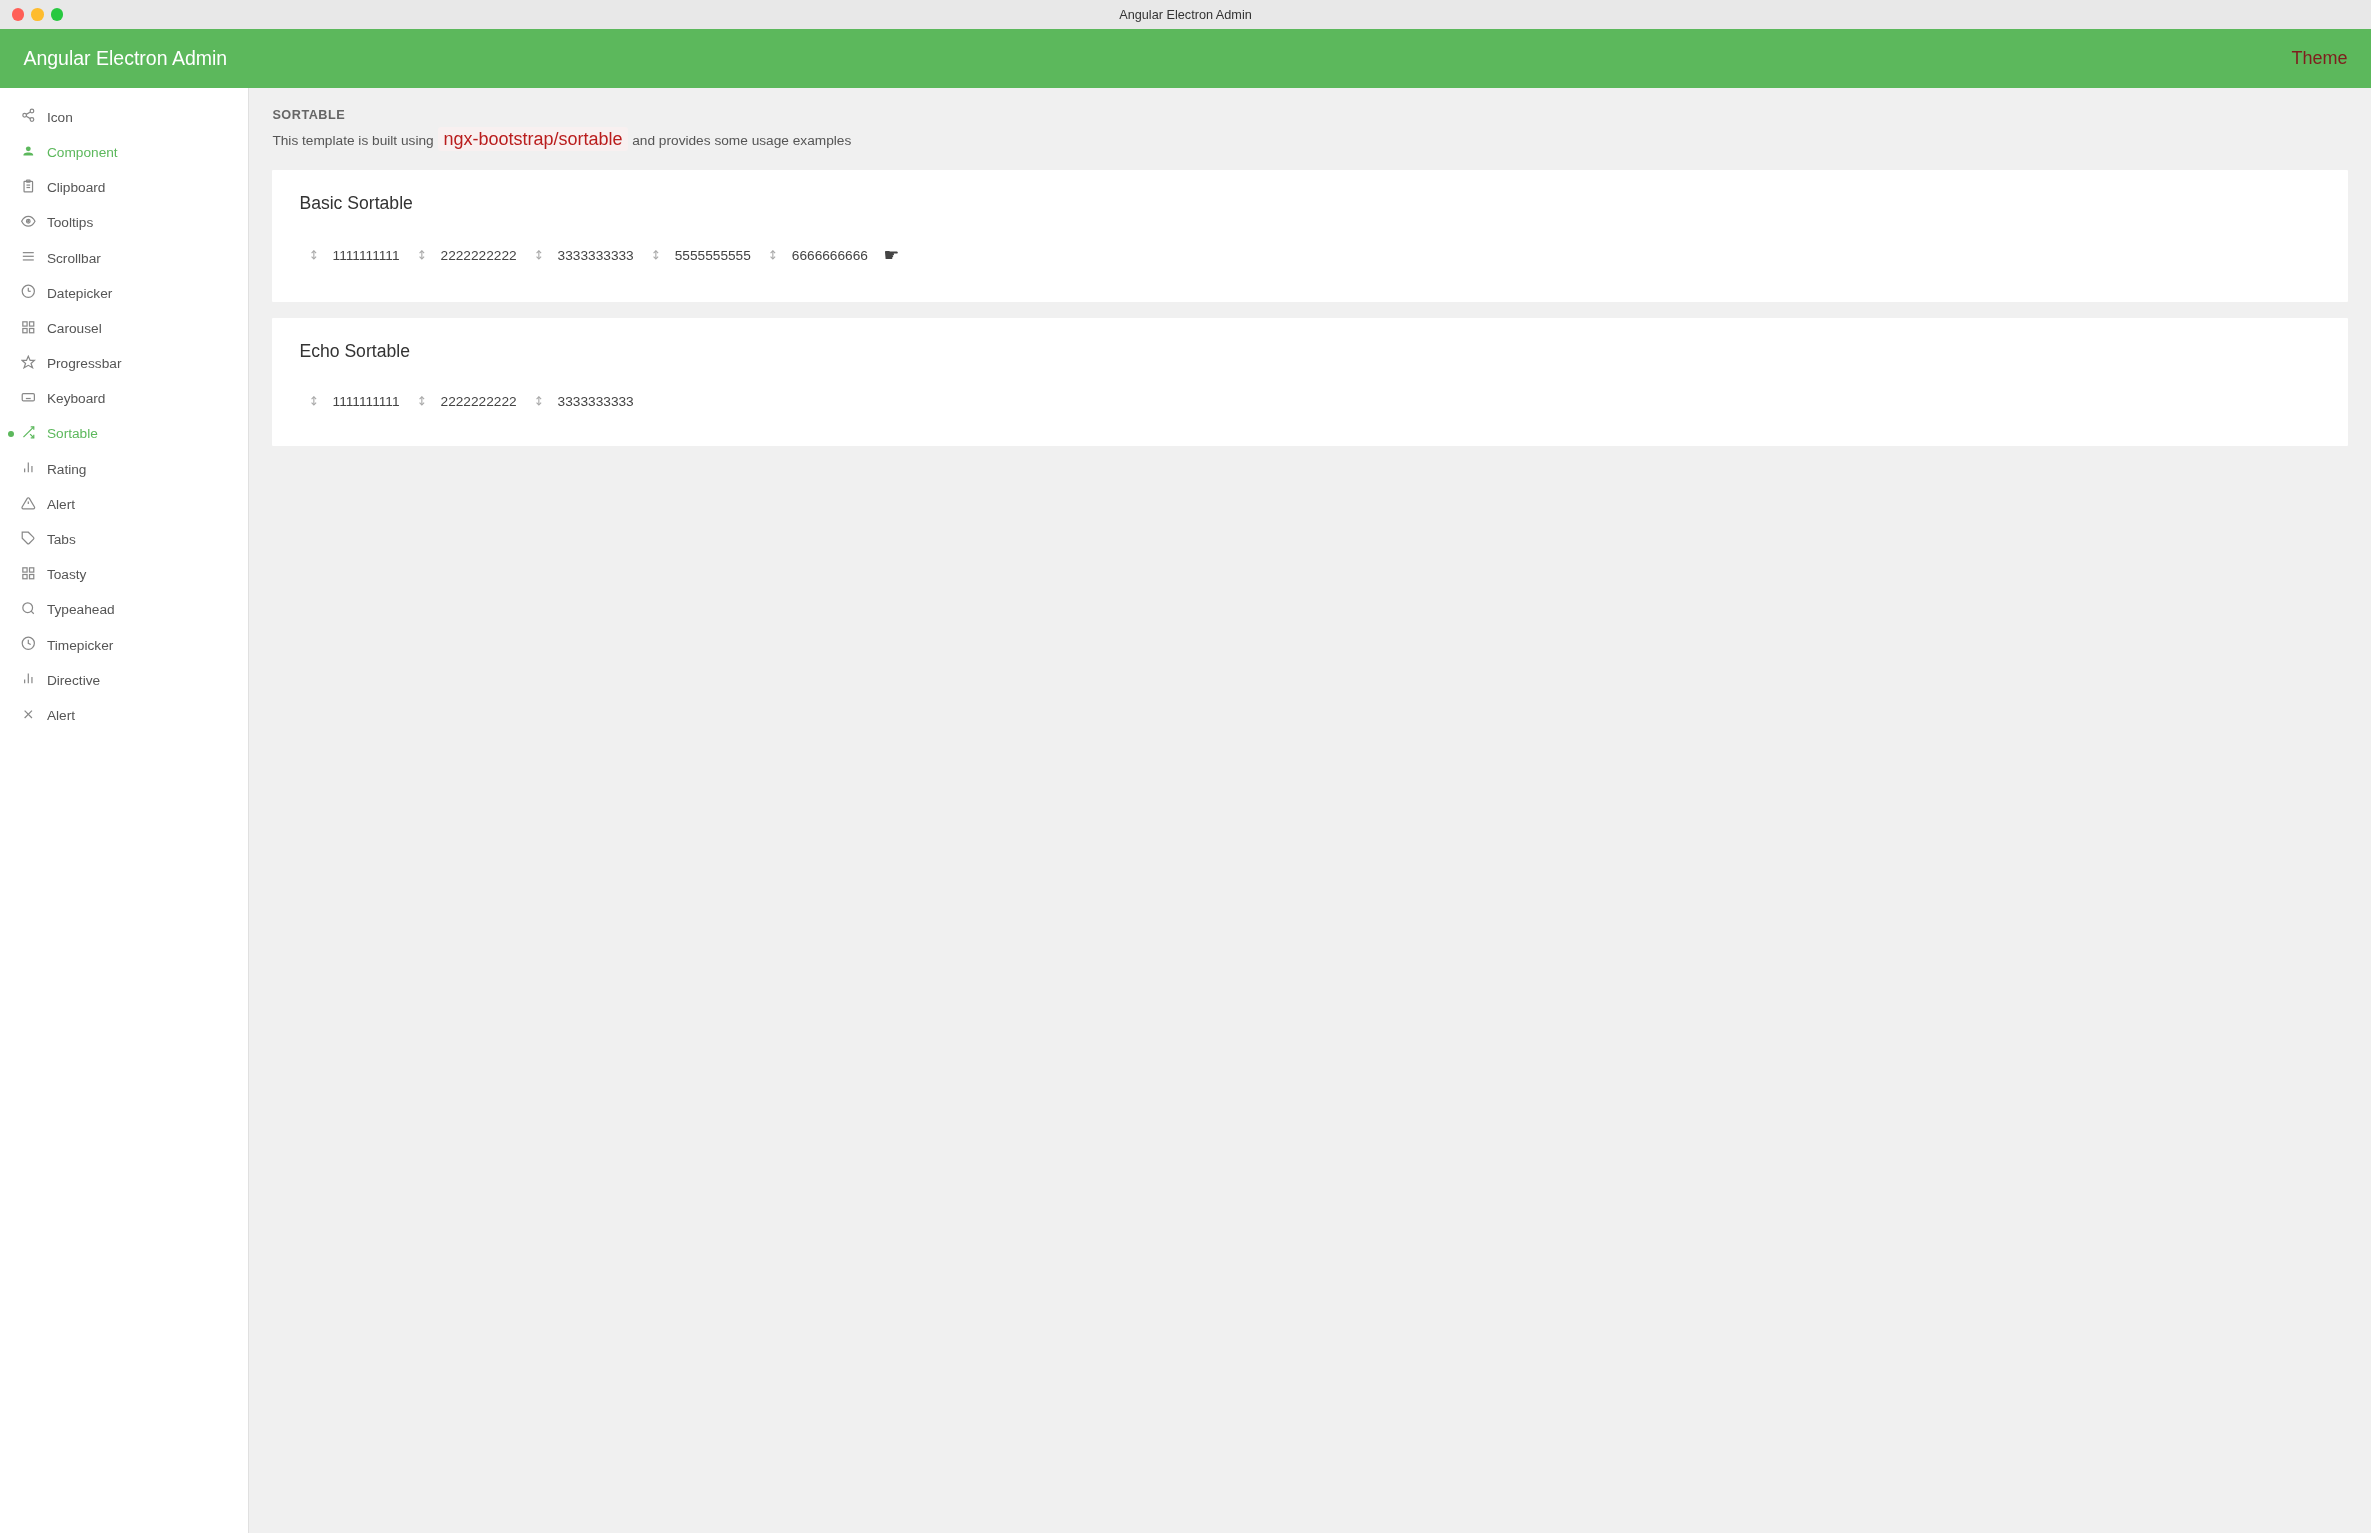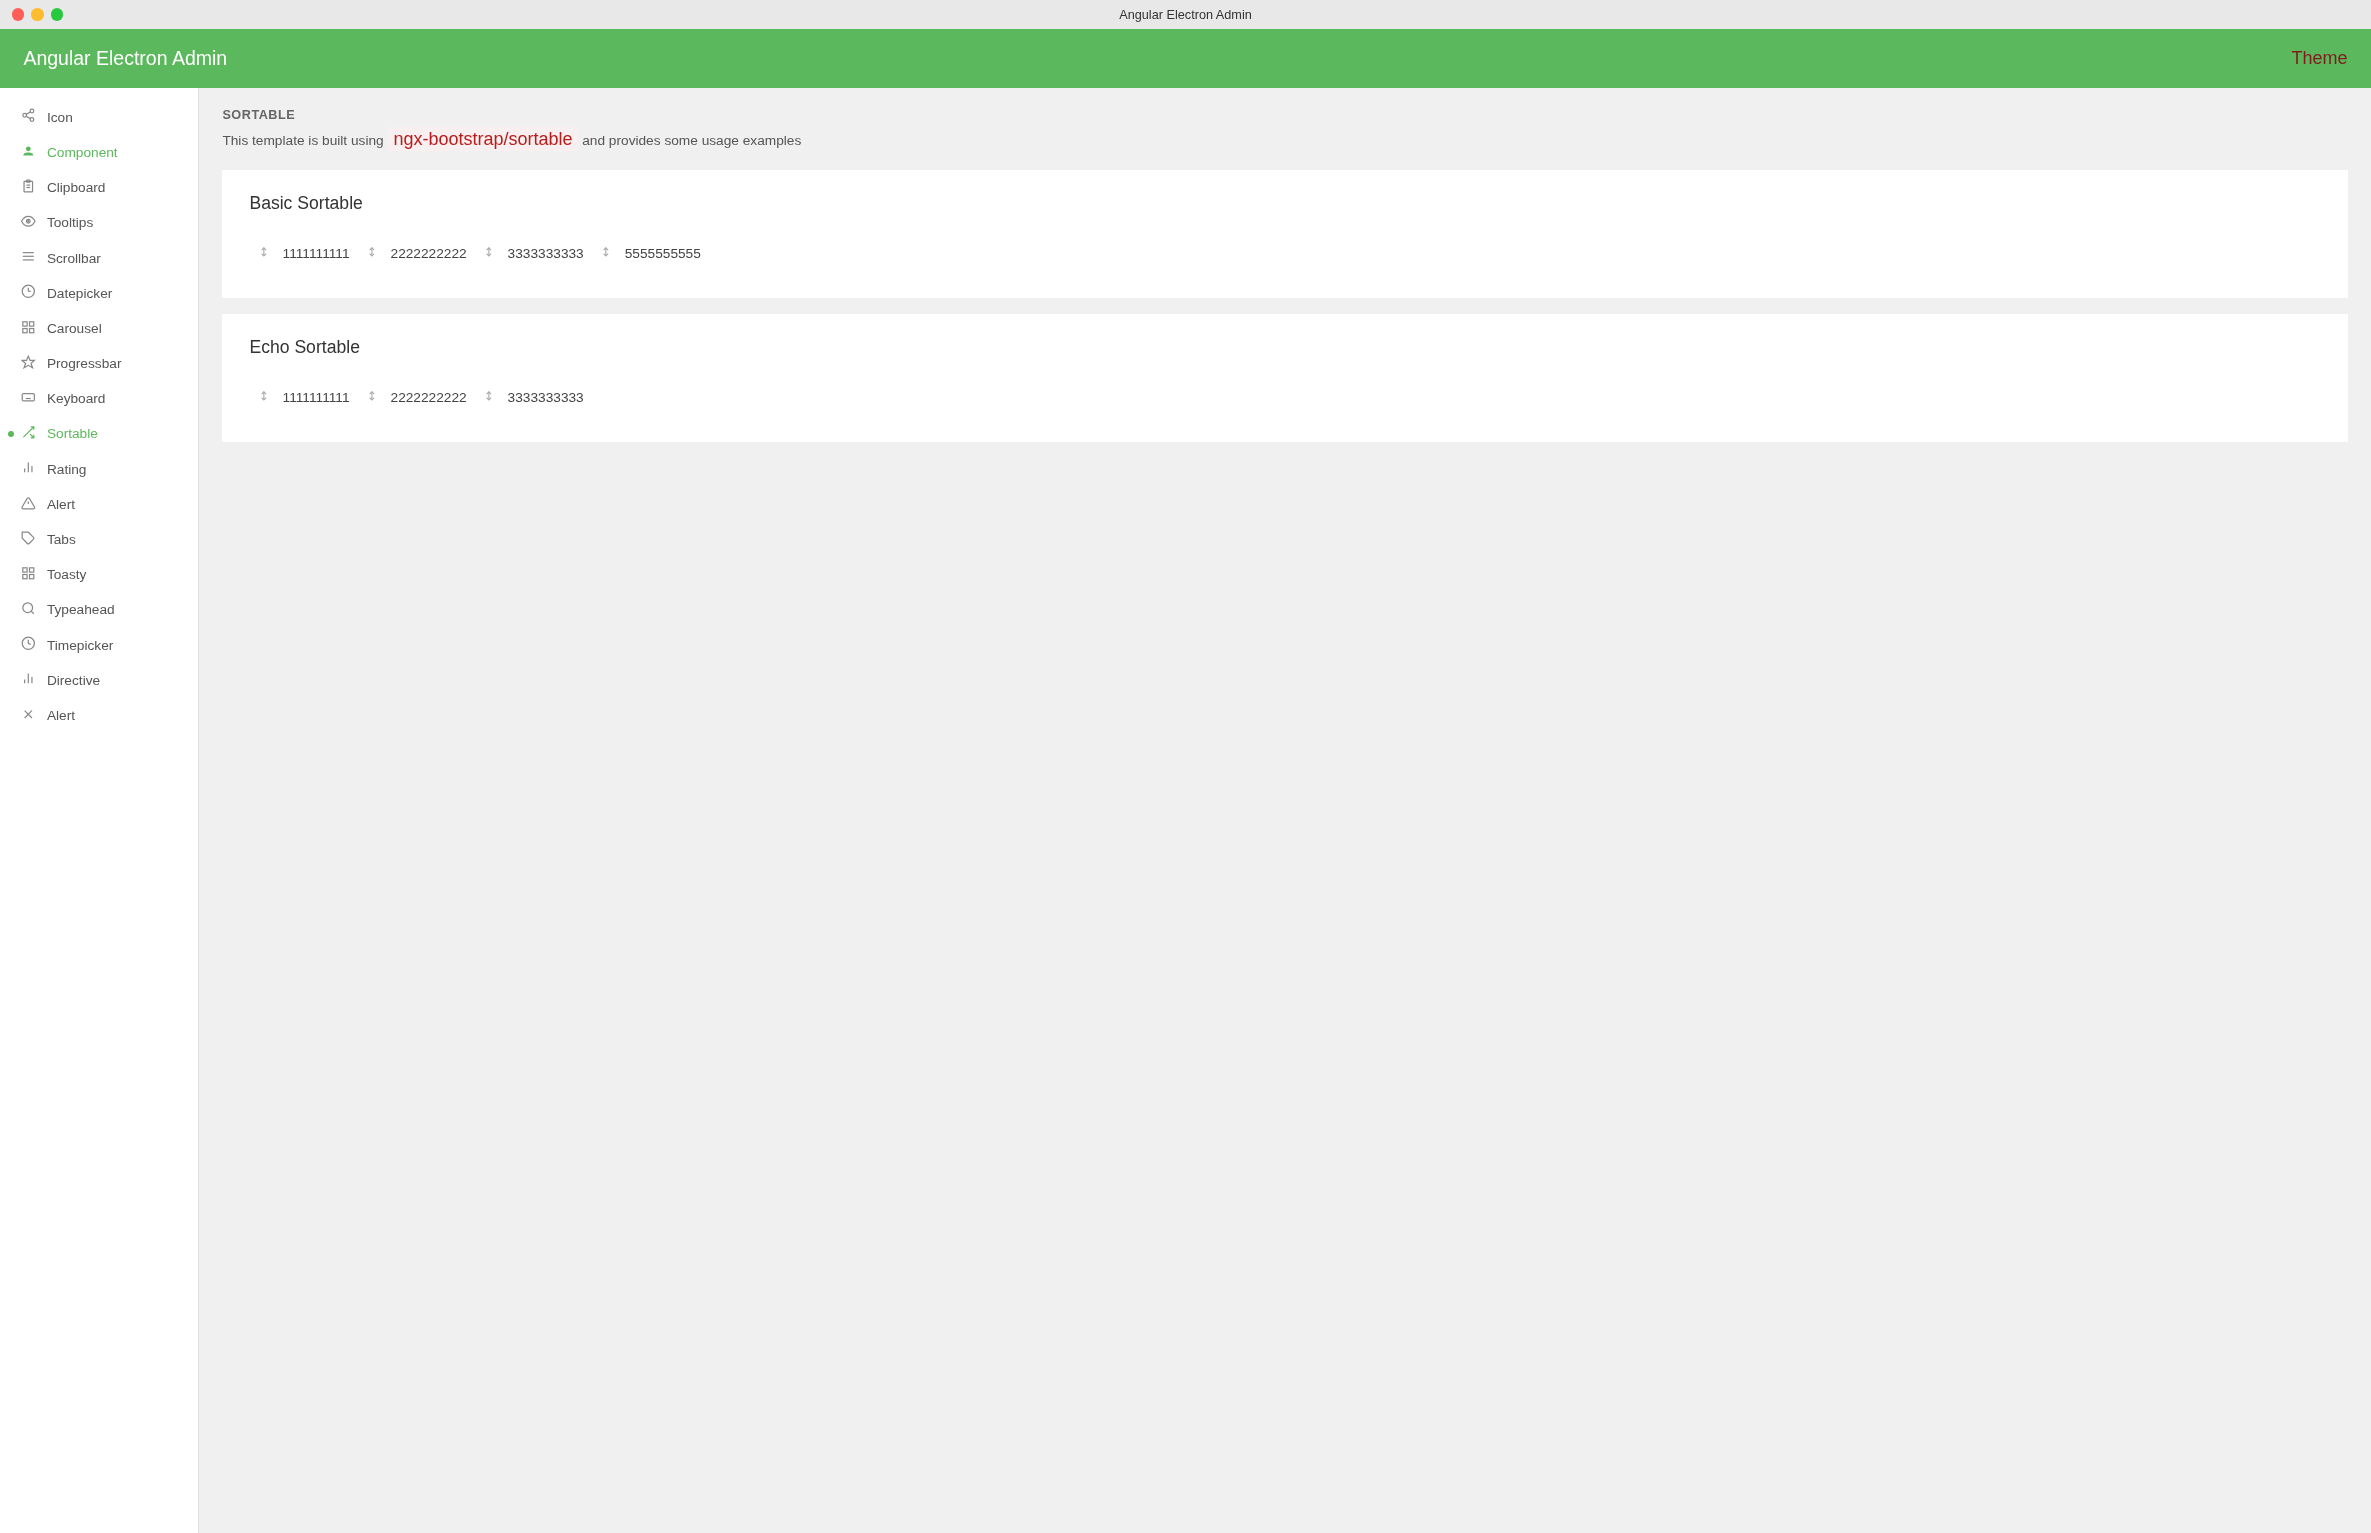--- a/index.html
+++ b/index.html
@@ -62,21 +62,21 @@
 
     
     .app-container {
       display: flex;
       height: calc(100vh - 29px - 59px);
       overflow: hidden;
     }
 
     
     .sidebar {
-      width: 199px;
+      width: 249px;
       background: white;
       overflow-y: auto;
       padding: 11.7px 0;
       flex-shrink: 0;
       border-right: 1px solid #e0e0e0;
     }
     .sidebar-item {
       display: flex;
       align-items: center;
       padding: 8.8px 19.5px;
@@ -458,20 +458,31 @@
             <span class="sort-icon">
               <svg width="13.7" height="13.7" viewBox="0 0 24 24" fill="none" stroke="#aaa" stroke-width="2">
                   <line x1="12" y1="5" x2="12" y2="19"></line>
                   <polyline points="8,9 12,5 16,9"></polyline>
                   <polyline points="8,15 12,19 16,15"></polyline>
                 </svg>
             </span>
             <span>5555555555</span>
           </div>
 
+          <div class="sortable-item">
+            <span class="sort-icon">
+              <svg width="13.7" height="13.7" viewBox="0 0 24 24" fill="none" stroke="#aaa" stroke-width="2">
+                  <line x1="12" y1="5" x2="12" y2="19"></line>
+                  <polyline points="8,9 12,5 16,9"></polyline>
+                  <polyline points="8,15 12,19 16,15"></polyline>
+                </svg>
+            </span>
+            <span>6666666666</span>
+            <span class="cursor-hand">☛</span>
+          </div>
 
         </div>
       </div>
 
       <div class="card">
         <div class="card-title">Echo Sortable</div>
         <div class="sortable-list">
 
           <div class="sortable-item">
             <span class="sort-icon">

